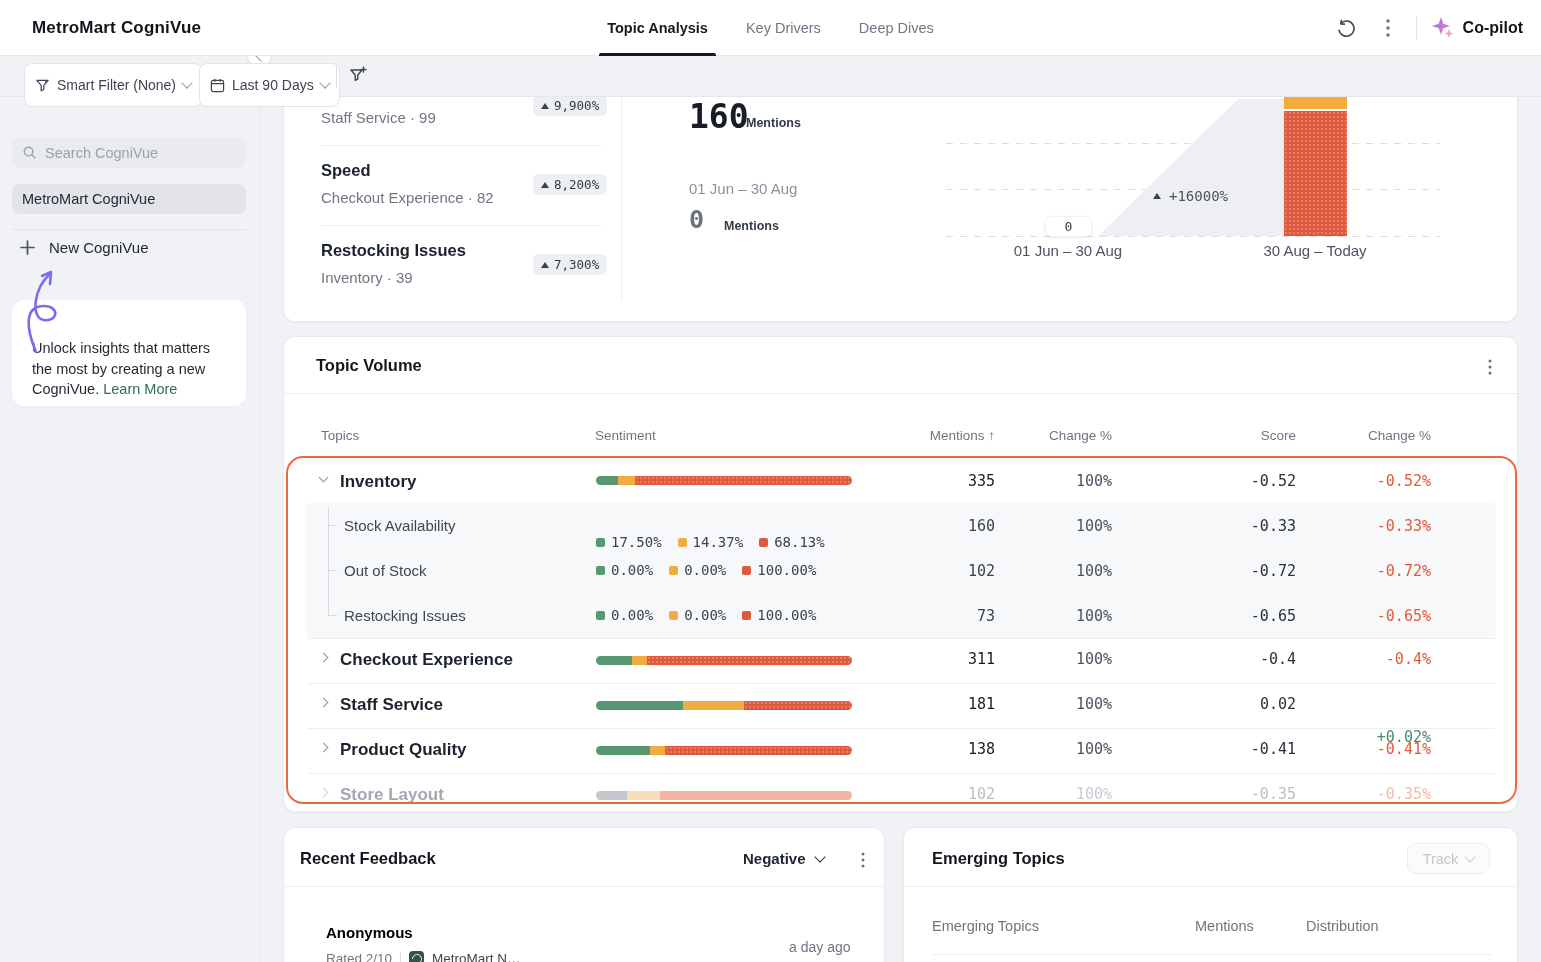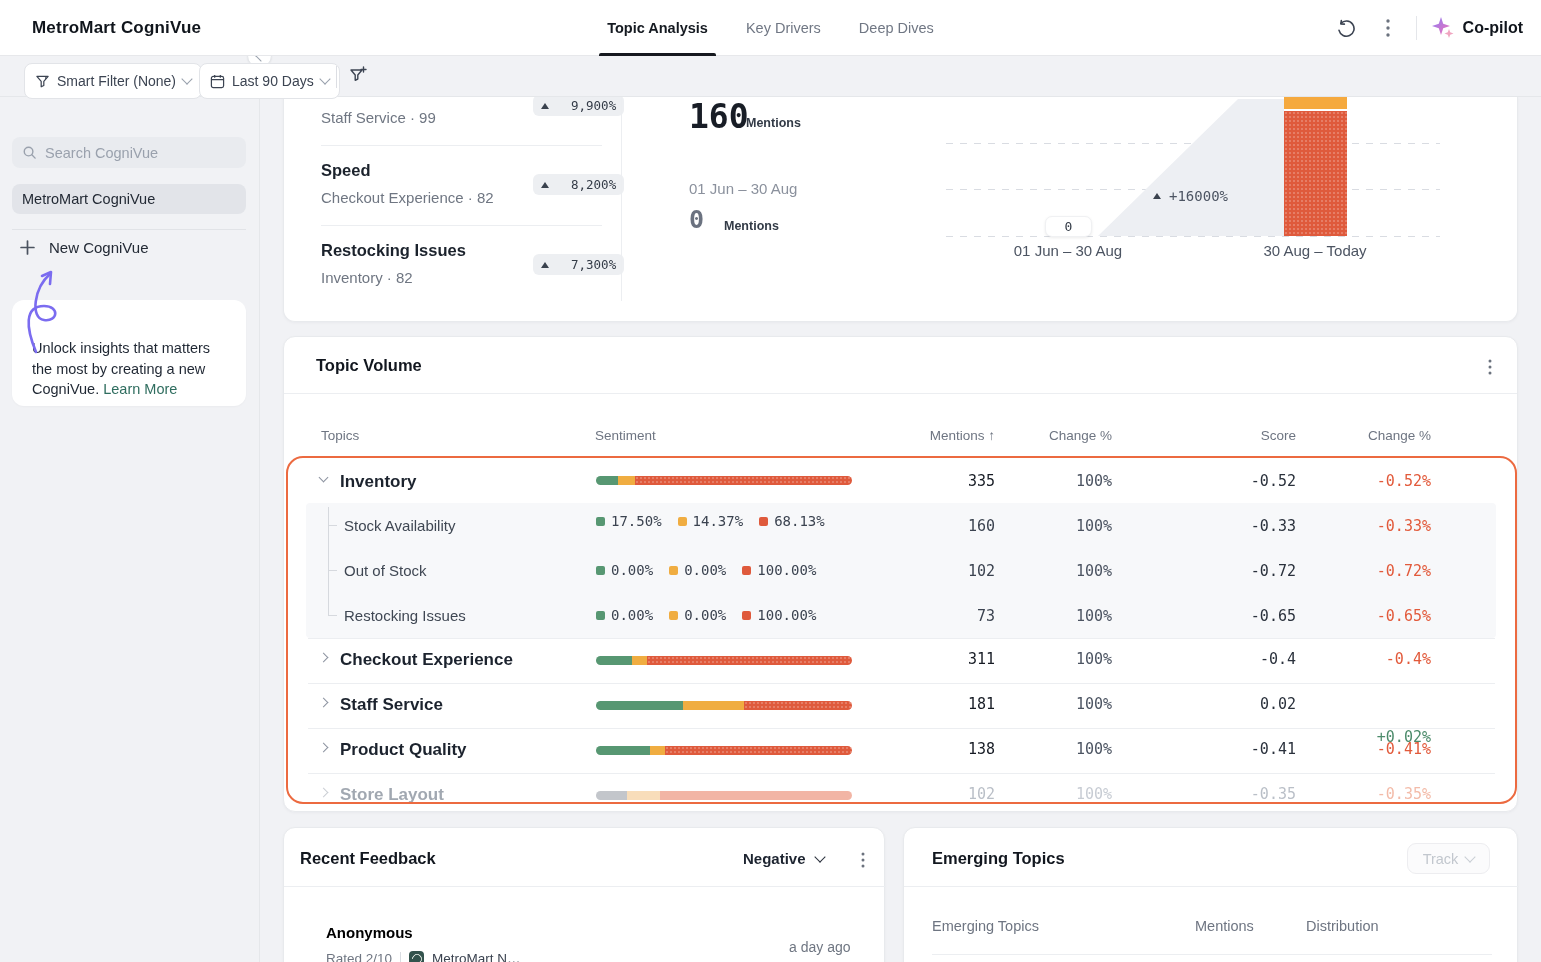--- a/index.html
+++ b/index.html
@@ -16,21 +16,21 @@
   .tab.active { color:#151a21; font-weight:700; }
   .tab.active::after { content:""; position:absolute; left:-8px; right:-8px; bottom:0; height:3px; background:#16191f; border-radius:2px 2px 0 0; }
   .header-right { position:absolute; right:18px; top:0; height:56px; display:flex; align-items:center; gap:14px; }
   .icon-btn { width:28px; height:28px; display:flex; align-items:center; justify-content:center; cursor:pointer; }
   .vdiv { width:1px; height:24px; background:#e4e6ea; }
   .copilot { display:flex; align-items:center; gap:8px; cursor:pointer; }
   .copilot-label { font-size:16px; font-weight:700; color:#10151c; }
 
   
   .filterbar { position:absolute; top:56px; left:0; width:1541px; height:41px; border-bottom:1px solid #e5e7ea; z-index:25; }
-  .pill { position:absolute; top:7px; height:36px; background:#fff; border:1px solid #e2e4e8; border-radius:8px; display:flex; align-items:center; gap:7px; padding:0 10px; font-size:14px; color:#3c4452; cursor:pointer;justify-content:flex-end; }
+  .pill { position:absolute; top:7px; height:44px; background:#fff; border:1px solid #e2e4e8; border-radius:8px; display:flex; align-items:center; gap:7px; padding:0 10px; font-size:14px; color:#3c4452; cursor:pointer;justify-content:flex-end; }
   .chev { width:8px; height:8px; border-right:1.6px solid #98a0ac; border-bottom:1.6px solid #98a0ac; transform:rotate(45deg); margin-top:-4px; }
 
   
   .sidebar { position:absolute; top:97px; left:0; width:260px; height:865px; background:#f1f2f5; border-right:1px solid #e5e7ea; }
   .search-box { position:absolute; top:40px; left:12px; width:234px; height:31px; background:#e9ebef; border-radius:8px; display:flex; align-items:center; gap:8px; padding:0 10px; }
   .search-box input { border:none; outline:none; background:transparent; font-size:14.5px; color:#3c4452; width:170px; font-family:"Liberation Sans",sans-serif; }
   .search-box input::placeholder { color:#9aa1ad; }
   .collapse-btn { position:absolute; top:43px; left:247px; width:25px; height:25px; background:#fff; border:1px solid #e3e5e9; border-radius:50%; display:flex; align-items:center; justify-content:center; cursor:pointer; z-index:5; box-shadow:0 1px 2px rgba(0,0,0,.05); }
   .side-selected { position:absolute; top:87px; left:12px; width:234px; height:30px; background:#e2e4e9; border-radius:8px; display:flex; align-items:center; padding:0 10px; font-size:14.5px; color:#232a35; cursor:pointer; }
   .side-div { position:absolute; top:132px; left:12px; width:234px; height:1px; background:#e1e3e7; }
@@ -42,21 +42,21 @@
   
   .card { position:absolute; background:#fff; border:1px solid #e8eaed; box-shadow:0 1px 3px rgba(16,24,40,.04); }
   .card1 { left:283px; top:97px; width:1235px; height:225px; border-top:none; border-radius:0 0 12px 12px; overflow:hidden; }
   .card2 { left:283px; top:336px; width:1235px; height:476px; border-radius:12px; overflow:hidden; }
   .card3 { left:283px; top:827px; width:602px; height:160px; border-radius:12px; }
   .card4 { left:903px; top:827px; width:615px; height:160px; border-radius:12px; }
 
   
   .spike-title { font-size:16.5px; font-weight:700; color:#1b222c; }
   .spike-sub { font-size:15px; color:#6f7682; }
-  .badge { position:absolute; background:#edeff2; border-radius:6px; height:21px; display:flex; align-items:center; gap:22px; padding:0 8px; font-size:12.5px; color:#333b47; }
+  .badge { position:absolute; background:#edeff2; border-radius:6px; height:21px; display:flex; align-items:center; gap:5px; padding:0 8px; font-size:12.5px; color:#333b47; }
   .tri-up { width:0; height:0; border-left:4.5px solid transparent; border-right:4.5px solid transparent; border-bottom:6px solid #3a424e; }
   .hline { position:absolute; height:1px; background:#eceef1; }
 
   
   .gridline { position:absolute; left:0; width:494px; height:1px; background:repeating-linear-gradient(90deg,#d9dce2 0 7px,transparent 7px 14px); }
   .bar-seg { position:absolute; width:63px; }
   .zero-pill { position:absolute; width:47px; height:21px; background:#fff; border:1px solid #f0f1f3; border-radius:7px; box-shadow:0 1px 3px rgba(0,0,0,.08); display:flex; align-items:center; justify-content:center; font-size:13px; color:#333b47; }
   .xlabel { position:absolute; top:145px; width:170px; text-align:center; font-size:15px; color:#4c5462; }
 
   
@@ -217,21 +217,21 @@
 
   <div class="abs spike-title" style="left:37px; top:64px;">Speed</div>
   <div class="abs spike-sub" style="left:37px; top:92px;">Checkout Experience · 82</div>
   <div class="badge mono" style="left:249px; top:77px;">
     <span class="tri-up"></span>
       <span>8,200%</span>
   </div>
   <div class="hline" style="left:37px; top:128px; width:281px;"></div>
 
   <div class="abs spike-title" style="left:37px; top:144px;">Restocking Issues</div>
-  <div class="abs spike-sub" style="left:37px; top:172px;">Inventory · 82</div>
+  <div class="abs spike-sub" style="left:37px; top:172px;">Inventory · 39</div>
   <div class="badge mono" style="left:249px; top:157px;">
     <span class="tri-up"></span>
       <span>7,300%</span>
   </div>
 
   <div class="abs" style="left:337px; top:0; width:1px; height:204px; background:#eceef1;"></div>
 
   <div class="abs mono" style="left:405px; top:0px; font-size:33px; font-weight:700; color:#181d26;">160</div>
   <div class="abs" style="left:462px; top:19px; font-size:12.5px; font-weight:600; color:#333b47;">Mentions</div>
   <div class="abs" style="left:405px; top:83px; font-size:15px; color:#8b919d;">01 Jun – 30 Aug</div>
@@ -290,21 +290,21 @@
         <span class="seg-neg" style="width: 84.7%;"></span>
     </div>
     <div class="cell mono c-mentions" style="top:135px;">335</div>
     <div class="cell mono c-change" style="top:135px;">100%</div>
     <div class="cell mono c-score" style="top:135px;">-0.52</div>
     <div class="cell mono c-change2" style="top:135px;">-0.52%</div>
   </div>
 
   <div>
     <div class="abs srow-name" style="left:60px; top:180px;">Stock Availability</div>
-    <div class="legend mono" style="top:176px;">
+    <div class="legend mono" style="top:197px;">
       <span class="li">
           <span class="sq" style="background:#579772;"></span>
           <span>17.50%</span>
         </span>
       <span class="li">
           <span class="sq" style="background:#f0ad41;"></span>
           <span>14.37%</span>
         </span>
       <span class="li">
           <span class="sq" style="background:#df5a3c;"></span>

